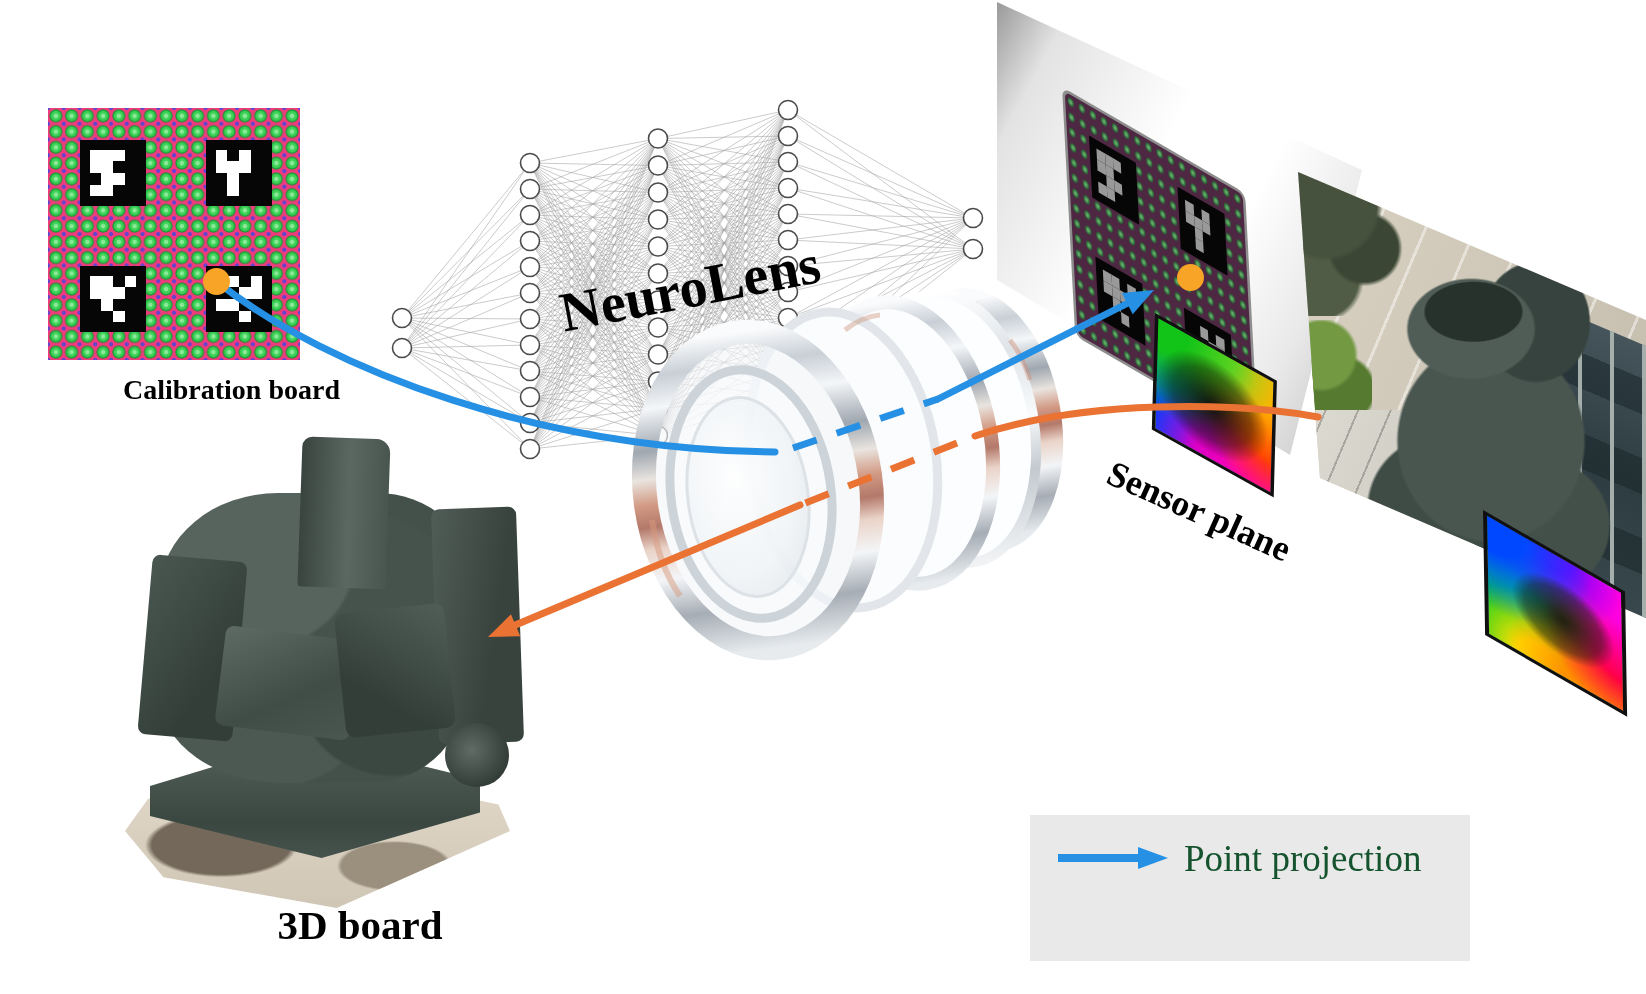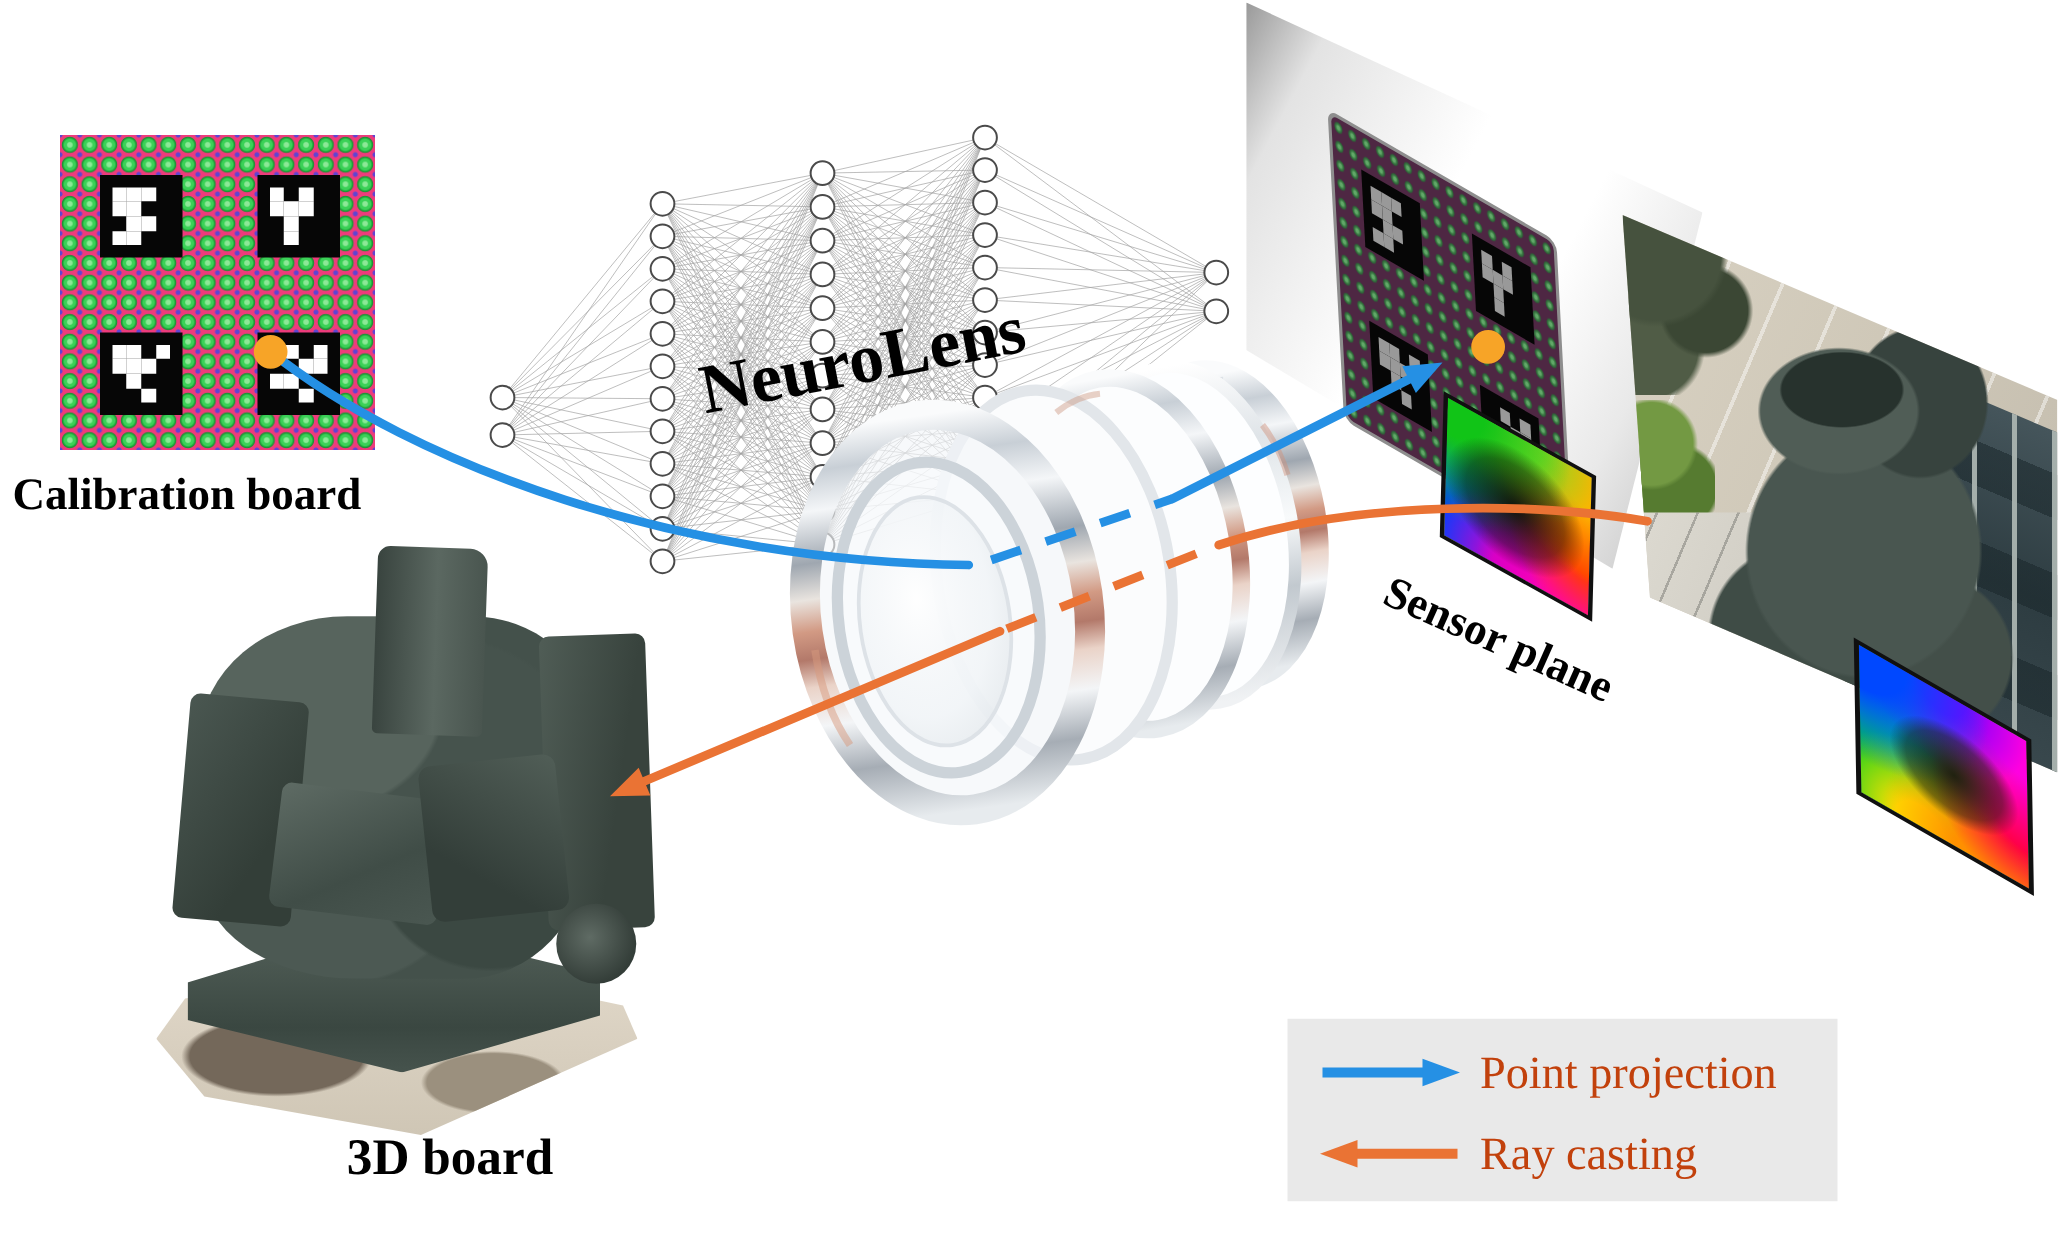--- a/index.html
+++ b/index.html
@@ -157,35 +157,35 @@
   .head{stroke:none;}
   .head.blue{fill:var(--blue,#2590e4);}
   .head.orange{fill:var(--orange,#ea7334);}
   .ray-dot{position:absolute;width:27px;height:27px;border-radius:50%;
     background:var(--dot,#f7a427);}
   .dot1{left:203px;top:268px;}
   .dot2{left:1177px;top:264px;}
 
   
   .lbl{position:absolute;font-weight:bold;color:#000;white-space:nowrap;}
-  #lbl-calib{left:10px;top:374px;width:330px;text-align:left;font-size:36px;}
+  #lbl-calib{left:10px;top:374px;width:330px;text-align:right;font-size:28px;}
   #lbl-3d{left:225px;top:901px;width:270px;text-align:center;font-size:41px;}
   #lbl-neuro{left:490px;top:256px;width:400px;text-align:center;font-size:56px;
     transform:rotate(-11deg);}
   #lbl-sensor{left:1118px;top:452px;font-size:36px;transform:rotate(24deg);
     transform-origin:0 0;}
 
   
   .legend{position:absolute;left:1030px;top:815px;width:440px;height:146px;
     background:var(--legend-bg,#e9e9e9);}
   .legend-row{position:absolute;left:0;width:100%;height:40px;display:flex;align-items:center;}
   .legend-row.r1{top:23px;}
   .legend-row.r2{top:88px;}
   .legend-arrow{margin-left:24px;width:116px;height:28px;flex:0 0 auto;}
-  .legend-label{margin-left:14px;font-size:37px;color:#c2410c;line-height:1;}
+  .legend-label{margin-left:14px;font-size:37px;color:#14532d;line-height:1;}
 </style>
 </head>
 <body>
 
 <div class="canvas">
 
   <svg id="network-svg" width="1646" height="994">
       <line x1="402" y1="318" x2="530" y2="163" stroke="#a2a2a2" stroke-width="0.7" opacity="0.8"></line>
       <line x1="402" y1="318" x2="530" y2="189" stroke="#a2a2a2" stroke-width="0.7" opacity="0.8"></line>
       <line x1="402" y1="318" x2="530" y2="215" stroke="#a2a2a2" stroke-width="0.7" opacity="0.8"></line>
@@ -824,22 +824,15 @@
   <div class="lbl" id="lbl-3d">3D board</div>
 
   <div class="legend">
     <div class="legend-row r1">
       <svg class="legend-arrow" viewBox="0 0 116 28">
         <line x1="4" y1="14" x2="88" y2="14" style="stroke:var(--blue,#2590e4);stroke-width:8"></line>
         <polygon points="114,14 84,3 84,25" style="fill:var(--blue,#2590e4)"></polygon>
       </svg>
       <span class="legend-label">Point projection</span>
     </div>
-    <div class="legend-row r2">
-      <svg class="legend-arrow" viewBox="0 0 116 28">
-        <line x1="112" y1="14" x2="28" y2="14" style="stroke:var(--orange,#ea7334);stroke-width:8"></line>
-        <polygon points="2,14 32,3 32,25" style="fill:var(--orange,#ea7334)"></polygon>
-      </svg>
-      <span class="legend-label">Ray casting</span>
-    </div>
   </div>
 
 </div>
 
 </body></html>

